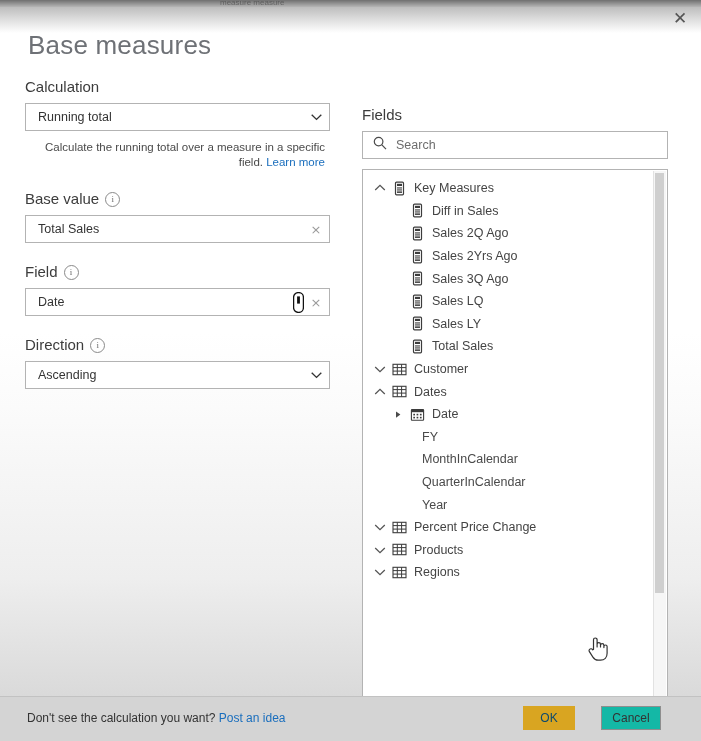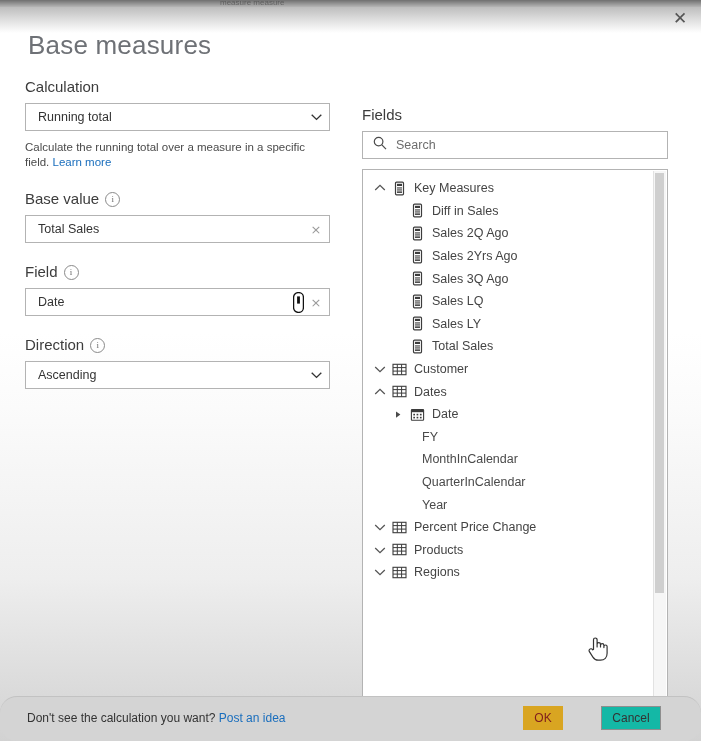--- a/index.html
+++ b/index.html
@@ -67,21 +67,21 @@
     white-space:nowrap;overflow:hidden;text-overflow:ellipsis;
   }
   .chev{
     width:26px;display:flex;align-items:center;justify-content:center;
     color:#333;font-size:11px;
   }
   .chev svg{display:block;}
 
   .desc{
     margin-top:9px;width:300px;
-    font-size:11.5px;line-height:15px;color:#4a4a4a;
+    font-size:11.5px;line-height:15px;color:#4a4a4a;text-align:right;
   }
   .link{color:#1a6ebd;text-decoration:none;cursor:pointer;}
 
   .spacer{height:20px;}
 
   .field-box{
     position:relative;width:305px;height:28px;box-sizing:border-box;
     border:1px solid #b3b3b3;background:#fff;
     display:flex;align-items:center;
   }
@@ -145,32 +145,32 @@
     position:absolute;left:1px;top:2px;width:9px;height:420px;
     background:#cfcfcf;cursor:pointer;
   }
 
   
   .hand-cursor{position:absolute;left:586px;top:634px;pointer-events:none;}
 
   
   .footer{
     position:absolute;left:0;bottom:0;width:701px;height:44px;
-    background:#d4d4d4;border-top:1px solid #c2c2c2;border-radius:17px;
+    background:#d4d4d4;border-top:1px solid #c2c2c2;
   }
   .footer-hint{
     position:absolute;left:27px;top:14px;
     font-size:12px;color:#333;white-space:nowrap;
   }
   .btn{
     position:absolute;top:9px;height:24px;box-sizing:border-box;
     display:flex;align-items:center;justify-content:center;
     font-size:12px;cursor:pointer;font-family:"Liberation Sans",sans-serif;
   }
-  .btn-ok{left:523px;width:40px;background:#D9A521;border:1px solid #D9A521;color:#7f1d1d;}
+  .btn-ok{left:523px;width:52px;background:#D9A521;border:1px solid #D9A521;color:#0c4a6e;}
   .btn-cancel{left:601px;width:60px;background:#14b8a6;border:1px solid #8e8e8e;color:#333;}
 </style>
 </head>
 <body>
 
 <div class="dialog">
 
   <div class="topstrip">
     <div class="topstrip-inner">measure measure</div>
   </div>

